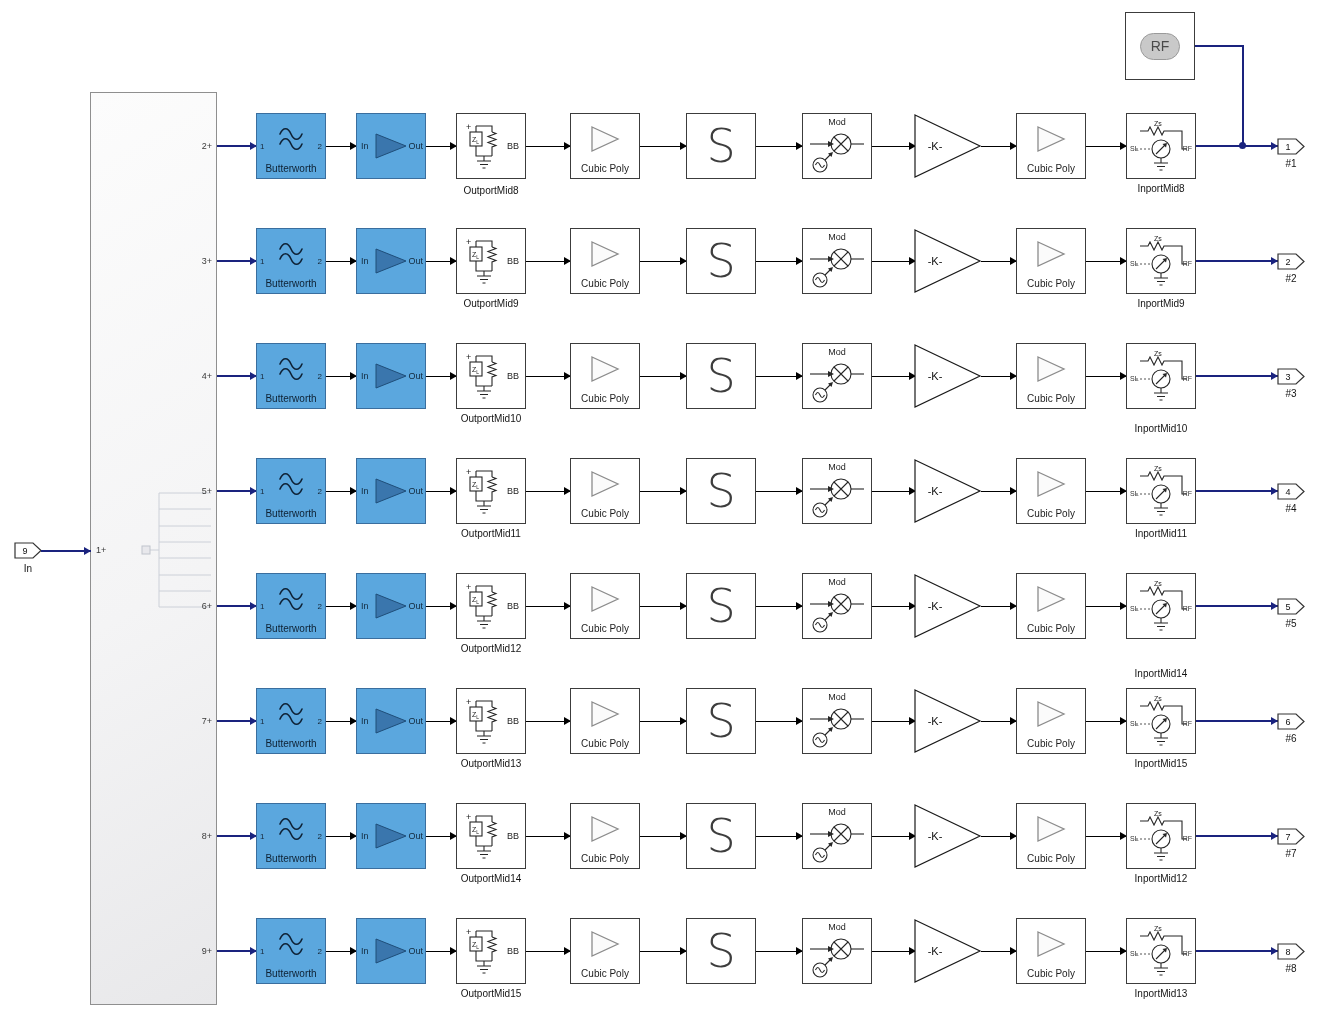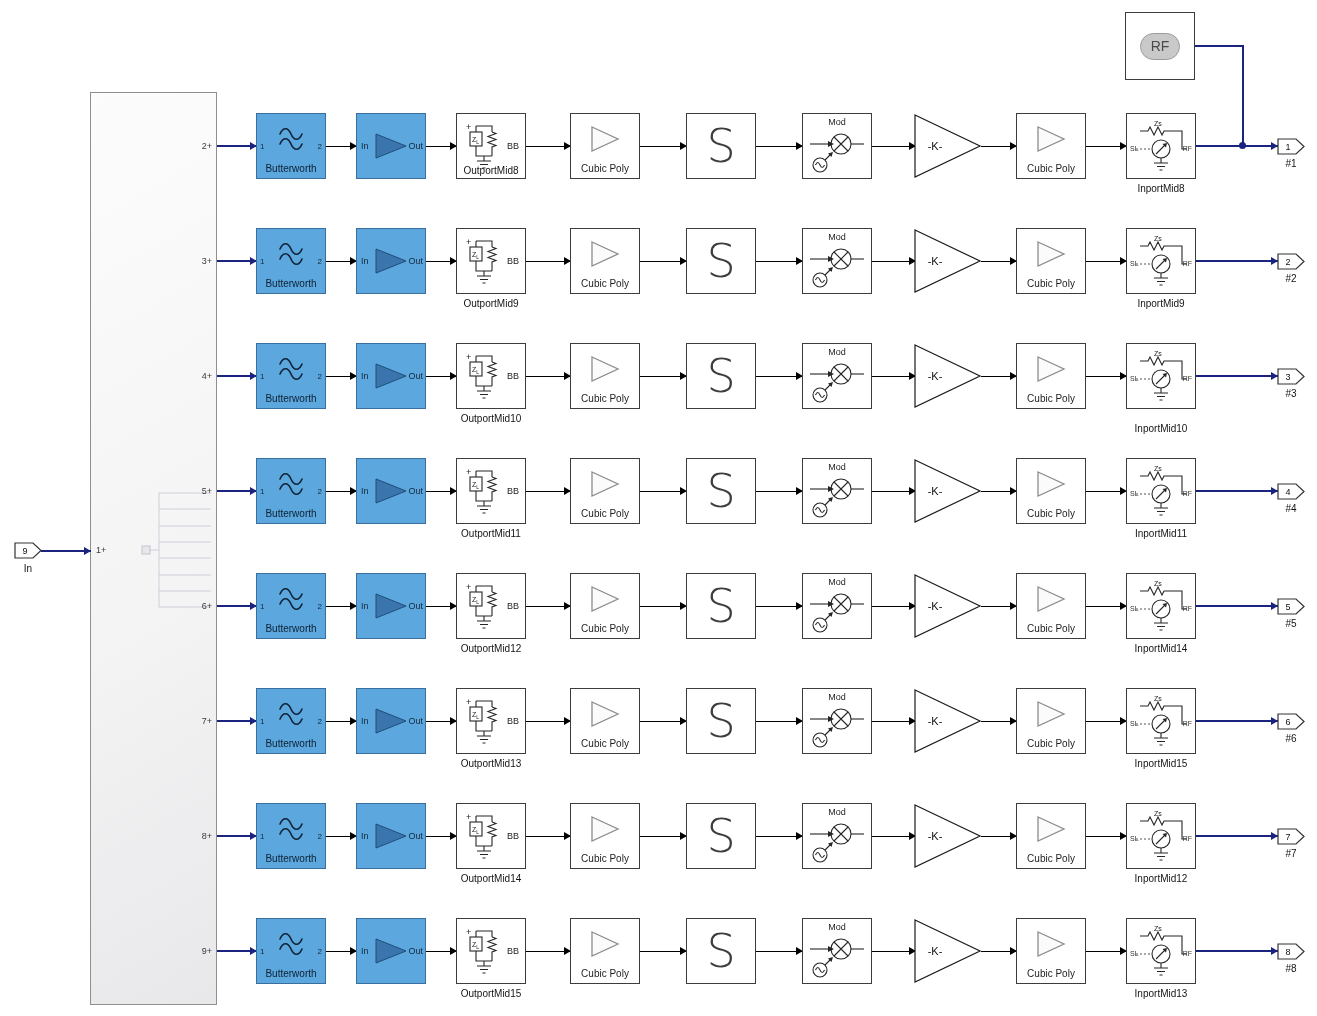--- a/index.html
+++ b/index.html
@@ -133,21 +133,21 @@
     <path class="ln" d="M31 15 l4 1.5 -8 3 8 3 -8 3 8 3 -4 1.5 V39"></path>
     <path class="ln" d="M15 9 V15"></path>
     <rect class="ln" x="9" y="15" width="12" height="14"></rect>
     <text class="t7" x="11" y="25">Z<tspan font-size="5" dy="1.5">L</tspan></text>
     <path class="ln" d="M15 29 V39 H31"></path>
     <path class="ln" d="M23 39 V44"></path>
     <path class="ln" d="M16 44 H30 M19 47.5 H27 M21.5 51 H24.5"></path>
   </svg>
   <span class="bb">BB</span>
       </div>
-  <div class="caption" style="left:436px;top:165px">OutportMid8</div>
+  <div class="caption" style="left:436px;top:185px">OutportMid8</div>
       <div class="blk" style="left:570px;top:113px">
   <svg class="cpsvg" width="30" height="28" viewBox="0 0 30 28">
           <polygon class="cp-tri" points="2,2 28,14 2,26"></polygon>
         </svg>
   <span class="blabel dk">Cubic Poly</span>
       </div>
       <div class="blk" style="left:686px;top:113px">
   <span class="sbig">S</span>
       </div>
       <div class="blk" style="left:802px;top:113px">
@@ -602,21 +602,21 @@
     <path class="lnd" d="M8 33 H23"></path>
     <circle class="ln" cx="33" cy="33" r="9"></circle>
     <path class="ln" d="M28 38 L37 29"></path>
     <path class="fll" d="M39 27 l-4.5 1 3.5 3.5 z"></path>
     <path class="ln" d="M54 28 V33 H59"></path>
     <path class="ln" d="M33 42 V47 M26 47 H40 M29 50.5 H37 M31.5 54 H34.5"></path>
   </svg>
   <span class="sl">SL</span>
   <span class="rfs">RF</span>
       </div>
-  <div class="caption" style="left:1106px;top:643px">InportMid14</div>
+  <div class="caption" style="left:1106px;top:668px">InportMid14</div>
       <svg class="hexport" style="left:1277px;top:598px" width="28" height="17" viewBox="0 0 28 17">
   <polygon points="1,1 19,1 27,8.5 19,16 1,16" fill="#fff" stroke="#333" stroke-width="1.2"></polygon>
   <text x="11" y="12" text-anchor="middle" class="hextext">5</text>
       </svg>
   <div class="caption" style="left:1236px;top:618px">#5</div>
       <div class="wire" style="left:217px;top:720px;width:40px;height:2px;background:#1A237E"></div>
       <div class="arr" style="left:250px;top:717px;border-left-color:#1A237E"></div>
       <div class="wire" style="left:326px;top:720.5px;width:31px;height:1px;background:#000000"></div>
       <div class="arr" style="left:350px;top:717px;border-left-color:#000000"></div>
       <div class="wire" style="left:426px;top:720.5px;width:31px;height:1px;background:#000000"></div>

